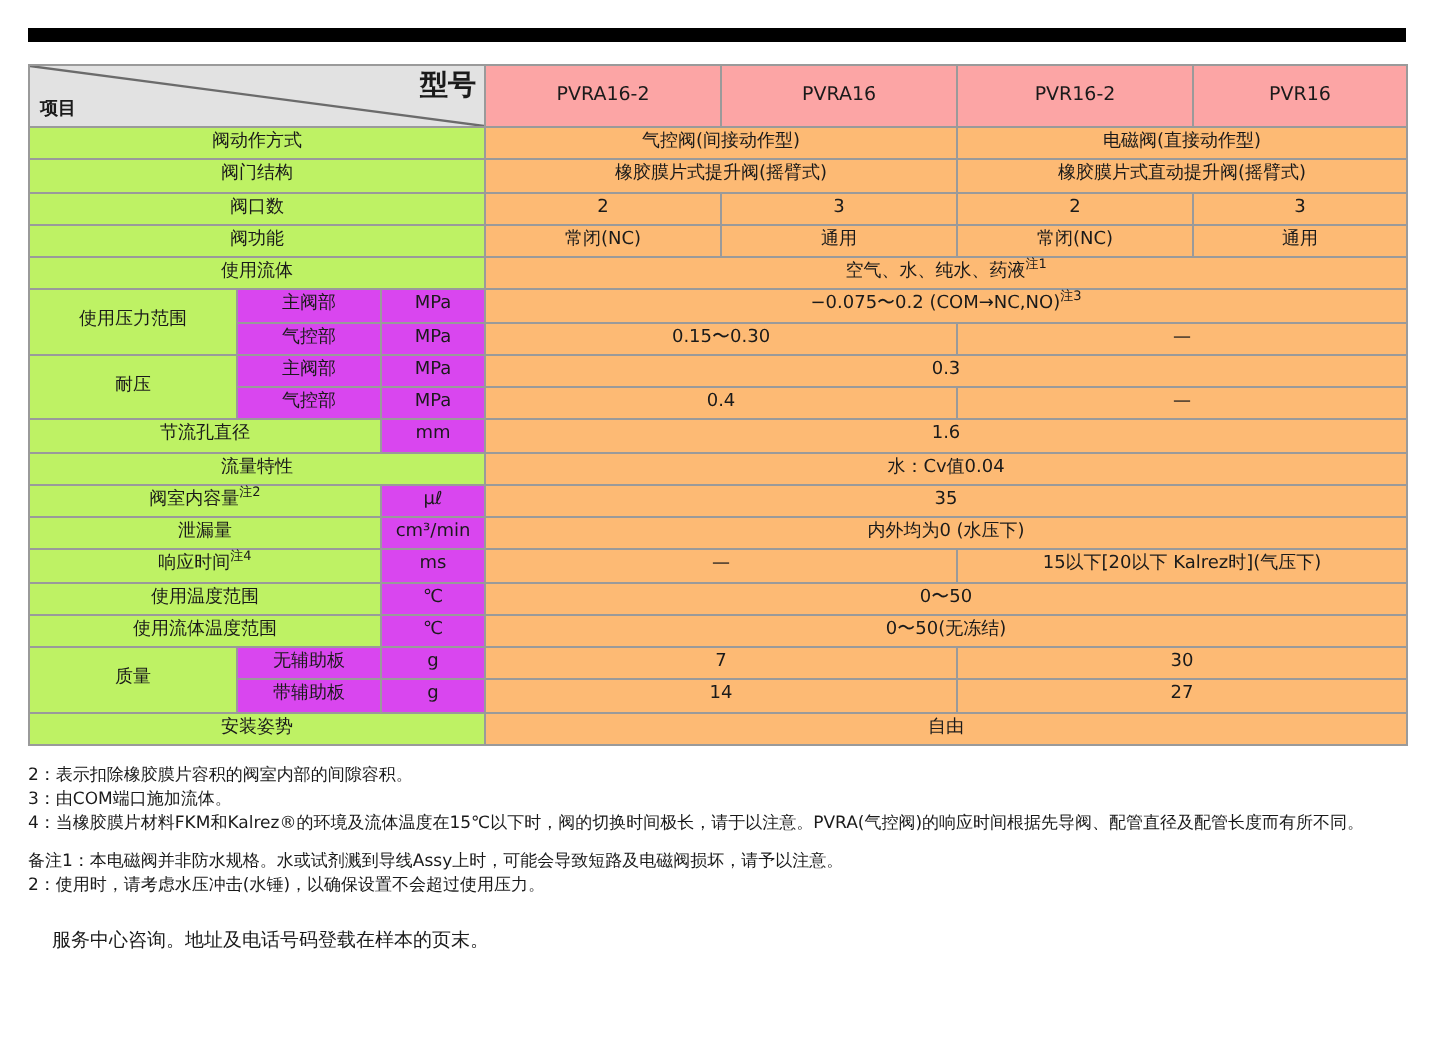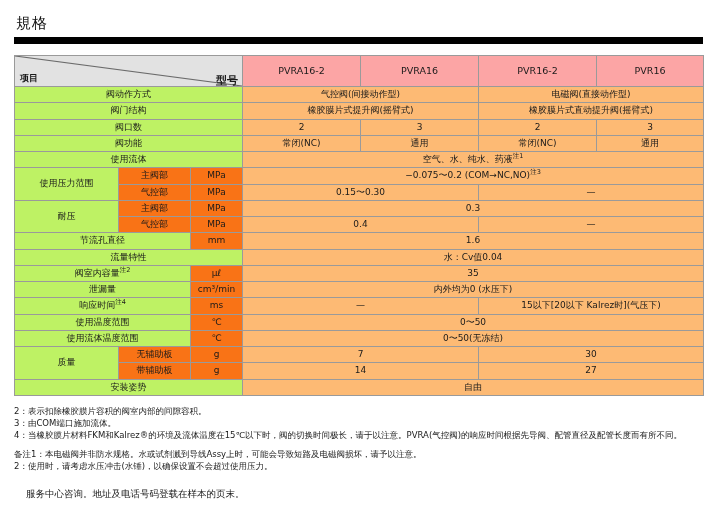--- a/index.html
+++ b/index.html
@@ -53,40 +53,40 @@
     font-weight: bold;
     font-size: 9.5px;
   }
   .lbl {
     background: #bef264;
     text-align: center;
     padding-left: 5px;
     font-size: 9px;
   }
   .lbl-c {
-    background: #f97316;
+    background: #d946ef;
     text-align: center;
     font-size: 9px;
   }
   .val {
     text-align: center;
     background: #fdba74;
     font-size: 9px;
   }
   .diag {
     background: #e2e2e2;
     position: relative;
     padding: 0;
     height: 26px;
   }
   .diag .modelword {
     position: absolute;
     right: 4px;
-    top: 18px;
-    font-size: 11px;
+    top: 2px;
+    font-size: 14px;
     font-weight: bold;
   }
   .diag .itemword {
     position: absolute;
     left: 5px;
     bottom: 2px;
     font-size: 9px;
     font-weight: bold;
   }
   .diag svg {
@@ -127,21 +127,20 @@
   }
   .footer .f2 {
     padding-left: 12px;
   }
 </style>
 </head>
 <body>
 
 <div class="page">
 
-  <h1 class="page-title">規格</h1>
   <div class="title-rule"></div>
 
   <table class="spec">
     <colgroup>
       <col style="width:104px">
       <col style="width:72px">
       <col style="width:52px">
       <col style="width:118px">
       <col style="width:118px">
       <col style="width:118px">

